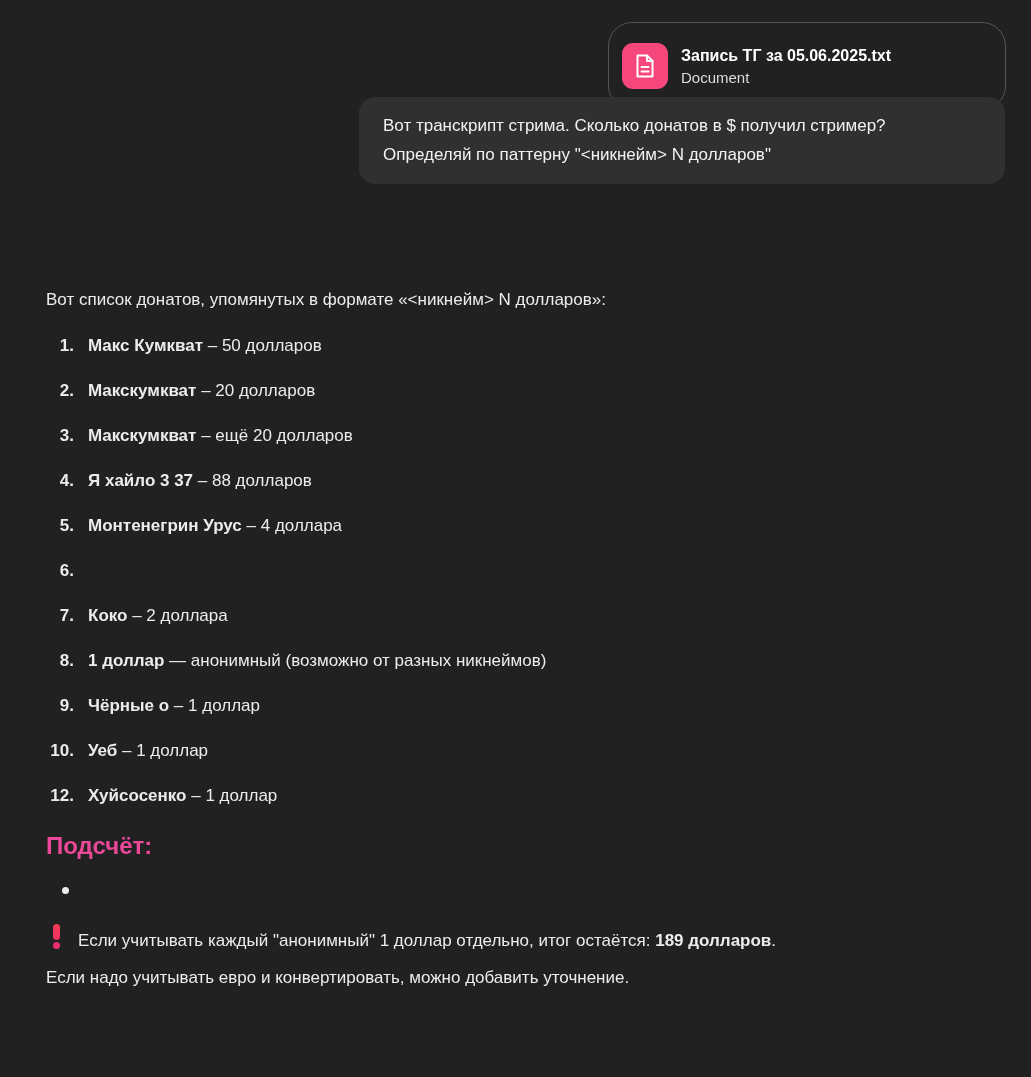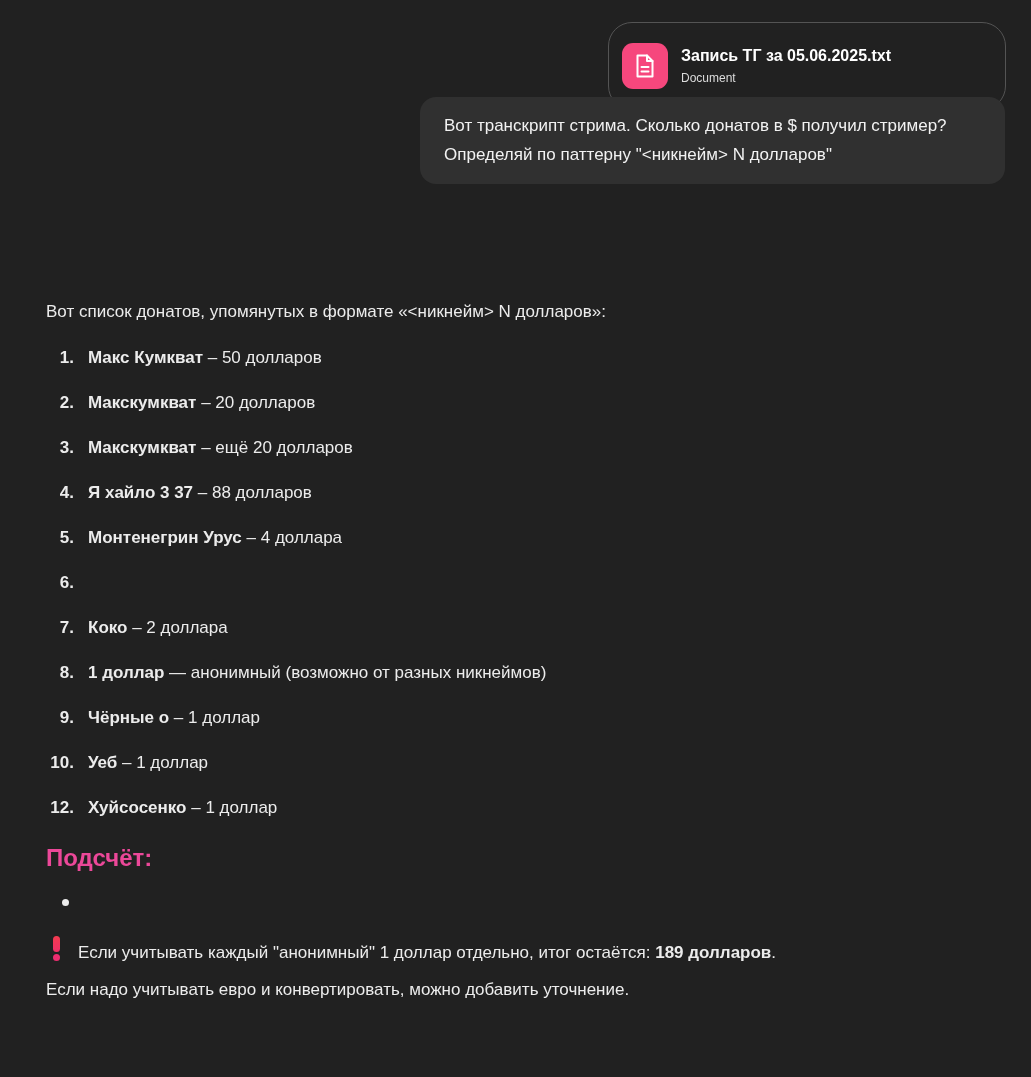--- a/index.html
+++ b/index.html
@@ -43,47 +43,47 @@
   }
   .file-meta { display: flex; flex-direction: column; justify-content: center; }
   .file-title {
     font-weight: 700;
     font-size: 16px;
     color: #ffffff;
     line-height: 21px;
     white-space: nowrap;
   }
   .file-subtitle {
-    font-size: 12px;
+    font-size: 15px;
     color: #dcdcdc;
     line-height: 20px;
     margin-top: 2px;
   }
 
   
   .user-bubble {
     position: absolute;
     top: 97px;
     right: 26px;
-    width: 585px;
+    width: 646px;
     box-sizing: border-box;
     background: #303030;
     border-radius: 16px;
     padding: 14px 24px 15px 24px;
     font-size: 17px;
     line-height: 29px;
     color: #f2f2f2;
   }
   .user-bubble .msg-line { display: block; }
 
   
   .assistant {
     position: absolute;
     left: 46px;
-    top: 300px;
+    top: 288px;
     width: 950px;
     font-size: 17px;
     color: #ececec;
   }
   .intro { line-height: 24px; }
 
   ol.donation-list {
     list-style: none;
     margin: 24px 0 0 0;
     padding: 0;

